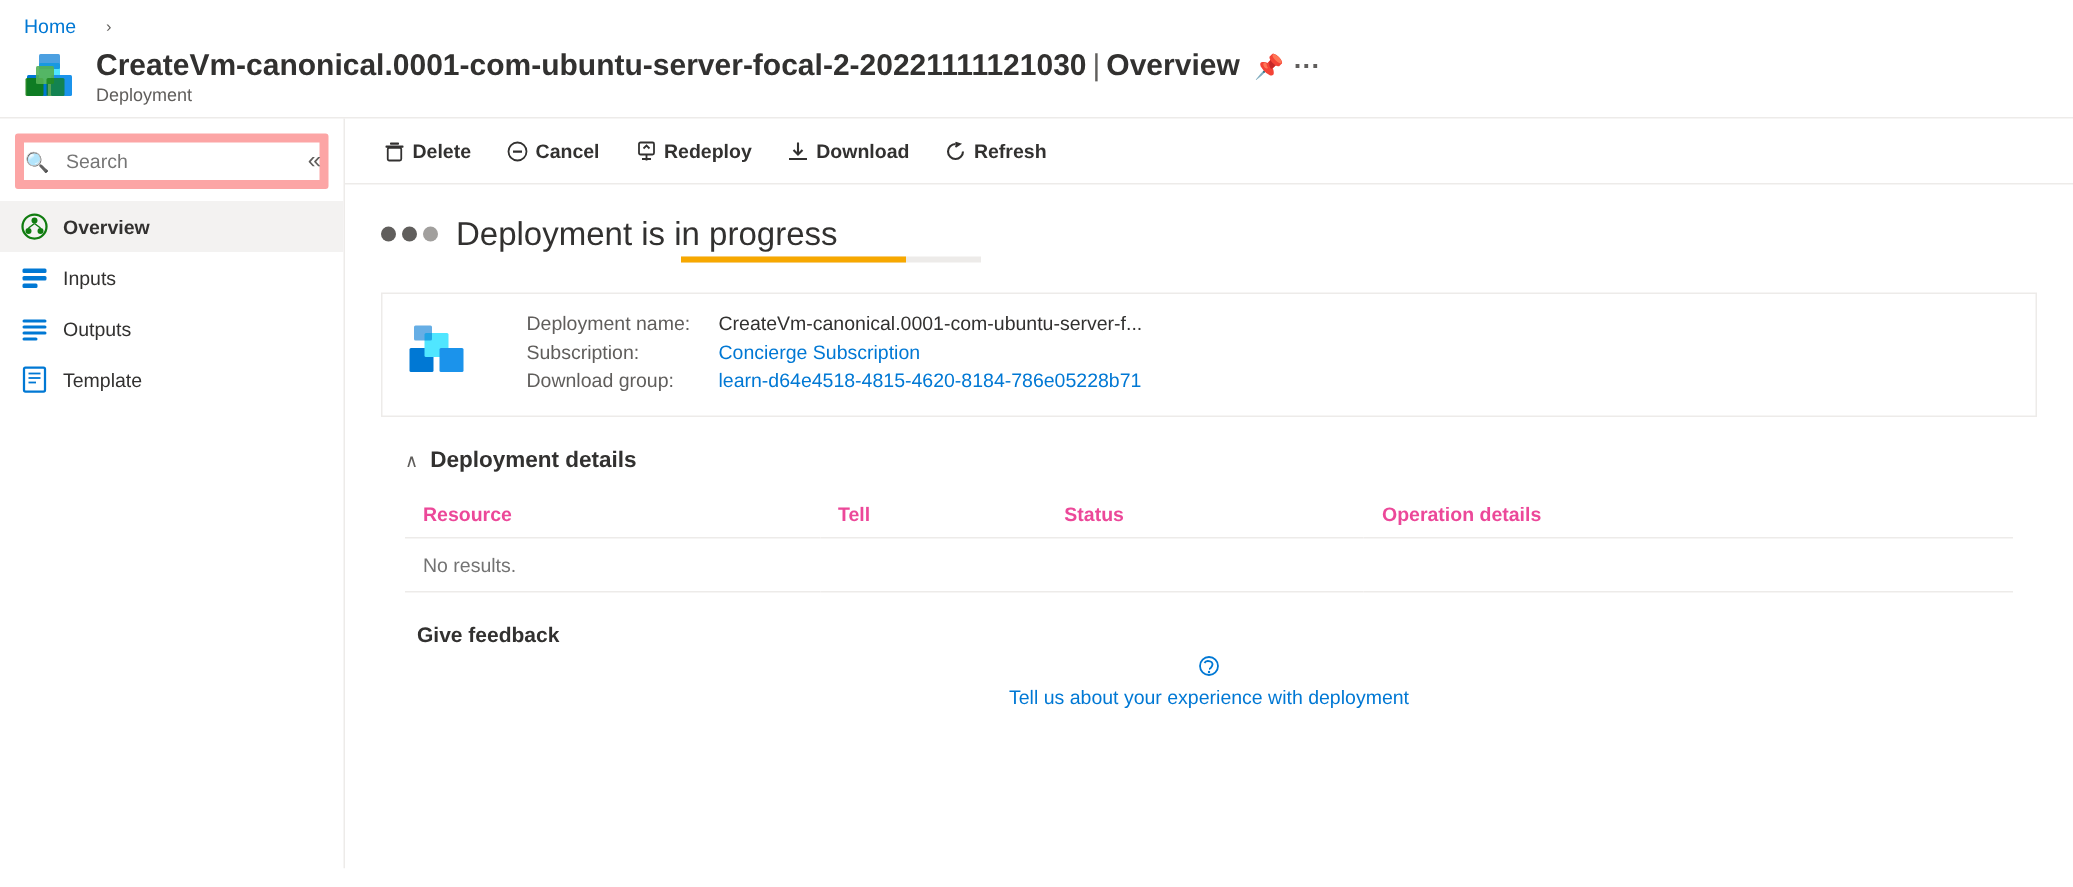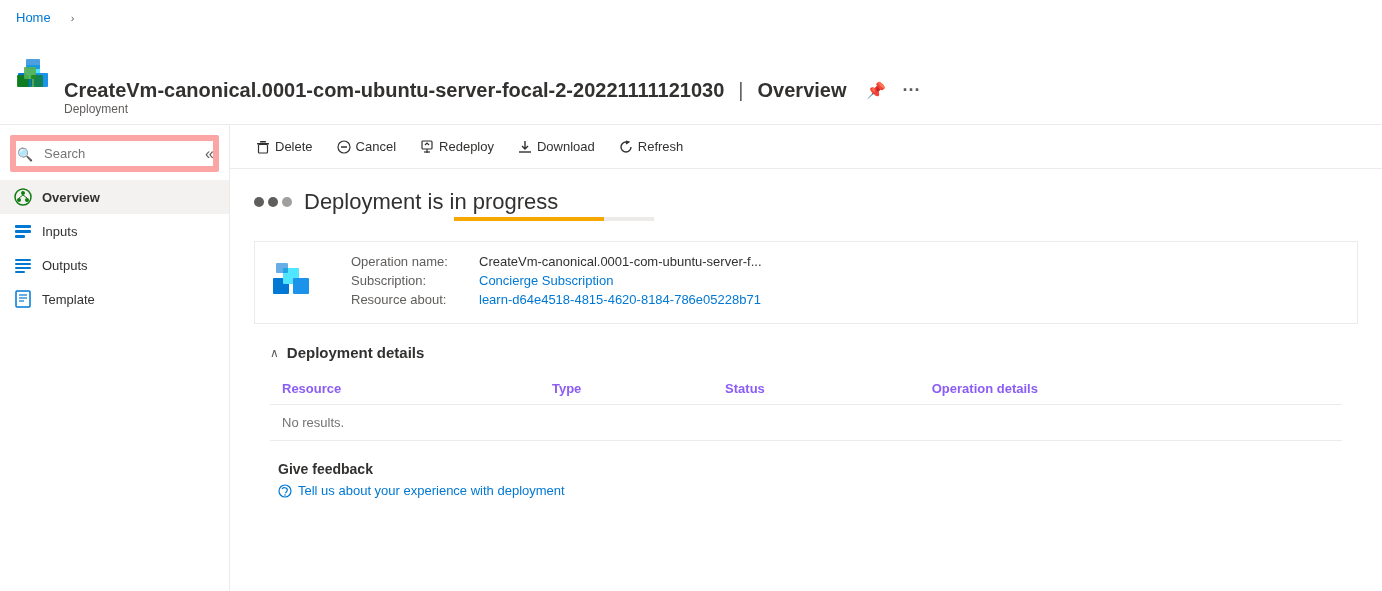--- a/index.html
+++ b/index.html
@@ -28,22 +28,20 @@
       width: 36px;
       height: 36px;
       flex-shrink: 0;
     }
     .header-text h1 {
       font-size: 20px;
       font-weight: 600;
       color: #323130;
       display: flex;
       align-items: center;
-      gap: 10px;
-      margin-top: 46px;
     }
     .header-text .subtitle {
       font-size: 12px;
       color: #605e5c;
     }
     .header-pin {
       color: #605e5c;
       font-size: 16px;
       cursor: pointer;
       margin-left: 8px;
@@ -139,20 +137,21 @@
       display: flex;
       align-items: center;
       gap: 5px;
       padding: 6px 10px;
       background: none;
       border: none;
       cursor: pointer;
       font-size: 13px;
       color: #323130;
       border-radius: 2px;
+      font-weight: bold;
     }
 
     
     .deployment-status {
       padding: 20px 24px 16px;
     }
     .status-header {
       display: flex;
       align-items: center;
       gap: 12px;
@@ -267,21 +266,21 @@
     .details-table {
       width: 100%;
       border-collapse: collapse;
     }
     .details-table th {
       text-align: left;
       font-weight: 600;
       font-size: 13px;
       padding: 8px 12px;
       border-bottom: 1px solid #edebe9;
-      color: #8b5cf6;
+      color: #ec4899;
     }
     .details-table td {
       padding: 10px 12px;
       font-size: 13px;
       border-bottom: 1px solid #edebe9;
       color: #737373;
     }
     .no-results {
       padding: 8px 12px;
       font-size: 13px;
@@ -297,20 +296,21 @@
       font-weight: 600;
       margin-bottom: 6px;
     }
     .feedback-link {
       display: flex;
       align-items: center;
       gap: 6px;
       color: #0078d4;
       cursor: pointer;
       font-size: 13px;
+      flex-direction: column;
     }
   </style>
 </head>
 <body>
 
 <div class="breadcrumb">
   <a>Home</a>
   <span class="chevron">›</span>
 </div>
 
@@ -454,46 +454,46 @@
 
         <svg class="deployment-icon" viewBox="0 0 40 40" fill="none">
           <rect x="2" y="20" width="16" height="16" rx="1" fill="#0078d4"></rect>
           <rect x="12" y="10" width="16" height="16" rx="1" fill="#50e6ff"></rect>
           <rect x="22" y="20" width="16" height="16" rx="1" fill="#1b93eb"></rect>
           <rect x="5" y="5" width="12" height="10" rx="1" fill="#0078d4" opacity="0.6"></rect>
         </svg>
 
         <div class="info-fields">
           <div class="info-row">
-            <span class="info-label">Operation name:</span>
+            <span class="info-label">Deployment name:</span>
             <span class="info-value truncated">CreateVm-canonical.0001-com-ubuntu-server-f...</span>
           </div>
           <div class="info-row">
             <span class="info-label">Subscription:</span>
             <span class="info-value link">Concierge Subscription</span>
           </div>
           <div class="info-row">
-            <span class="info-label">Resource about:</span>
+            <span class="info-label">Download group:</span>
             <span class="info-value link">learn-d64e4518-4815-4620-8184-786e05228b71</span>
           </div>
         </div>
 
       </div>
 
       <div class="deployment-details">
         <div class="section-header">
           <span class="chevron-icon">∧</span>
           <span class="section-title">Deployment details</span>
         </div>
 
         <table class="details-table">
           <thead>
             <tr>
               <th>Resource</th>
-              <th>Type</th>
+              <th>Tell</th>
               <th>Status</th>
               <th>Operation details</th>
             </tr>
           </thead>
           <tbody>
             <tr>
               <td colspan="4" class="no-results">No results.</td>
             </tr>
           </tbody>
         </table>

